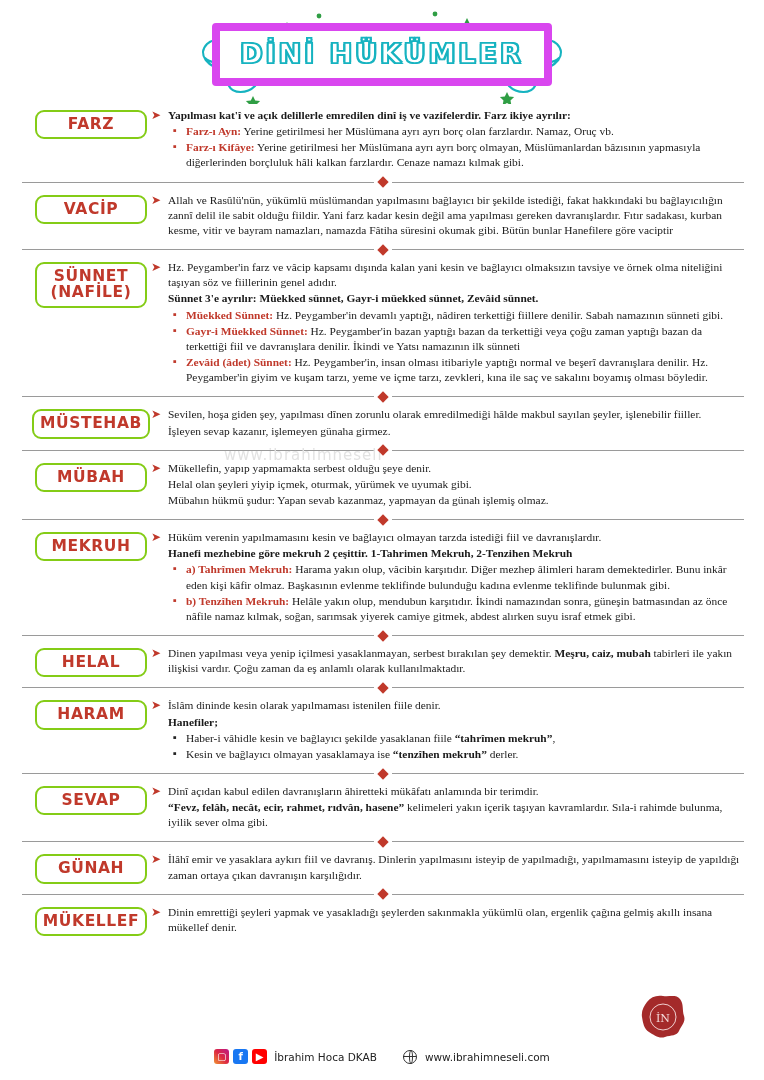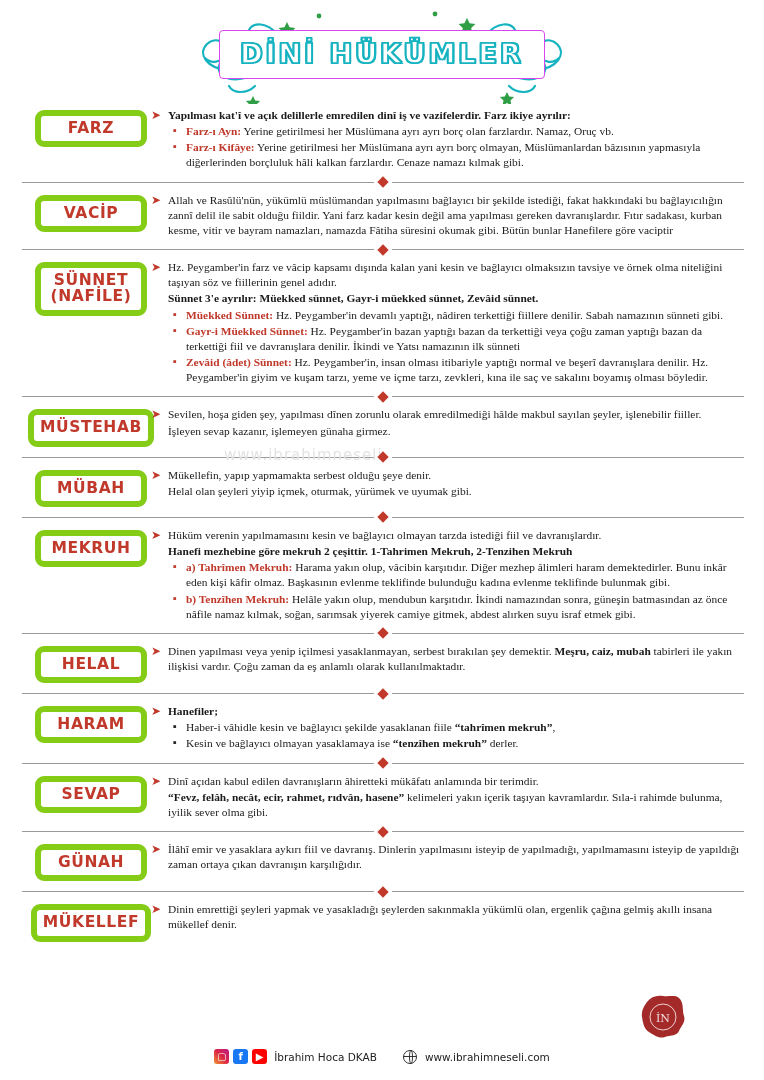--- a/index.html
+++ b/index.html
@@ -32,21 +32,21 @@
     position: absolute;
     top: 8px;
     left: 50%;
     transform: translateX(-50%);
     width: 430px;
     height: 96px;
     pointer-events: none;
   }
   .title-box {
     position: relative;
-    border: 1px solid #d946ef;
+    border: 8px solid #d946ef;
     border-radius: 4px;
     padding: 7px 20px 9px;
     background: #ffffff;
     z-index: 2;
   }
   .title-text {
     font-family: "DejaVu Sans", sans-serif;
     font-weight: bold;
     font-size: 27px;
     letter-spacing: 3px;
@@ -70,21 +70,21 @@
     position: relative;
   }
   .label-cell {
     width: 138px;
     flex: 0 0 138px;
     display: flex;
     justify-content: center;
     padding-top: 2px;
   }
   .label-box {
-    border: 6px solid #84cc16;
+    border: 2px solid #84cc16;
     border-radius: 9px;
     padding: 4px 6px 5px;
     min-width: 112px;
     text-align: center;
     background: #ffffff;
     line-height: 1.05;
   }
   .label-box .lbl {
     display: block;
     font-family: "DejaVu Sans", sans-serif;
@@ -373,20 +373,21 @@
     <div class="row">
       <div class="label-cell">
         <div class="label-box">
           <span class="lbl">MÜBAH</span>
         </div>
       </div>
       <div class="body-cell">
         <span class="arrow">➤</span>
         <p>Mükellefin, yapıp yapmamakta serbest olduğu şeye denir.</p>
         <p>Helal olan şeyleri yiyip içmek, oturmak, yürümek ve uyumak gibi.</p>
+        <p>Mübahın hükmü şudur: Yapan sevab kazanmaz, yapmayan da günah işlemiş olmaz.</p>
       </div>
     </div>
 
     <div class="divider">
         <span class="ln"></span>
         <span class="dia"></span>
         <span class="ln"></span>
       </div>
 
     <div class="row">
@@ -431,20 +432,21 @@
       </div>
 
     <div class="row">
       <div class="label-cell">
         <div class="label-box">
           <span class="lbl">HARAM</span>
         </div>
       </div>
       <div class="body-cell">
         <span class="arrow">➤</span>
+        <p>İslâm dininde kesin olarak yapılmaması istenilen fiile denir.</p>
         <p class="b">Hanefiler;</p>
         <ul class="bl blk">
           <li><span>Haber-i vâhidle kesin ve bağlayıcı şekilde yasaklanan fiile <b>“tahrîmen mekruh”</b>,</span></li>
           <li><span>Kesin ve bağlayıcı olmayan yasaklamaya ise <b>“tenzîhen mekruh”</b> derler.</span></li>
         </ul>
       </div>
     </div>
 
     <div class="divider">
         <span class="ln"></span>

